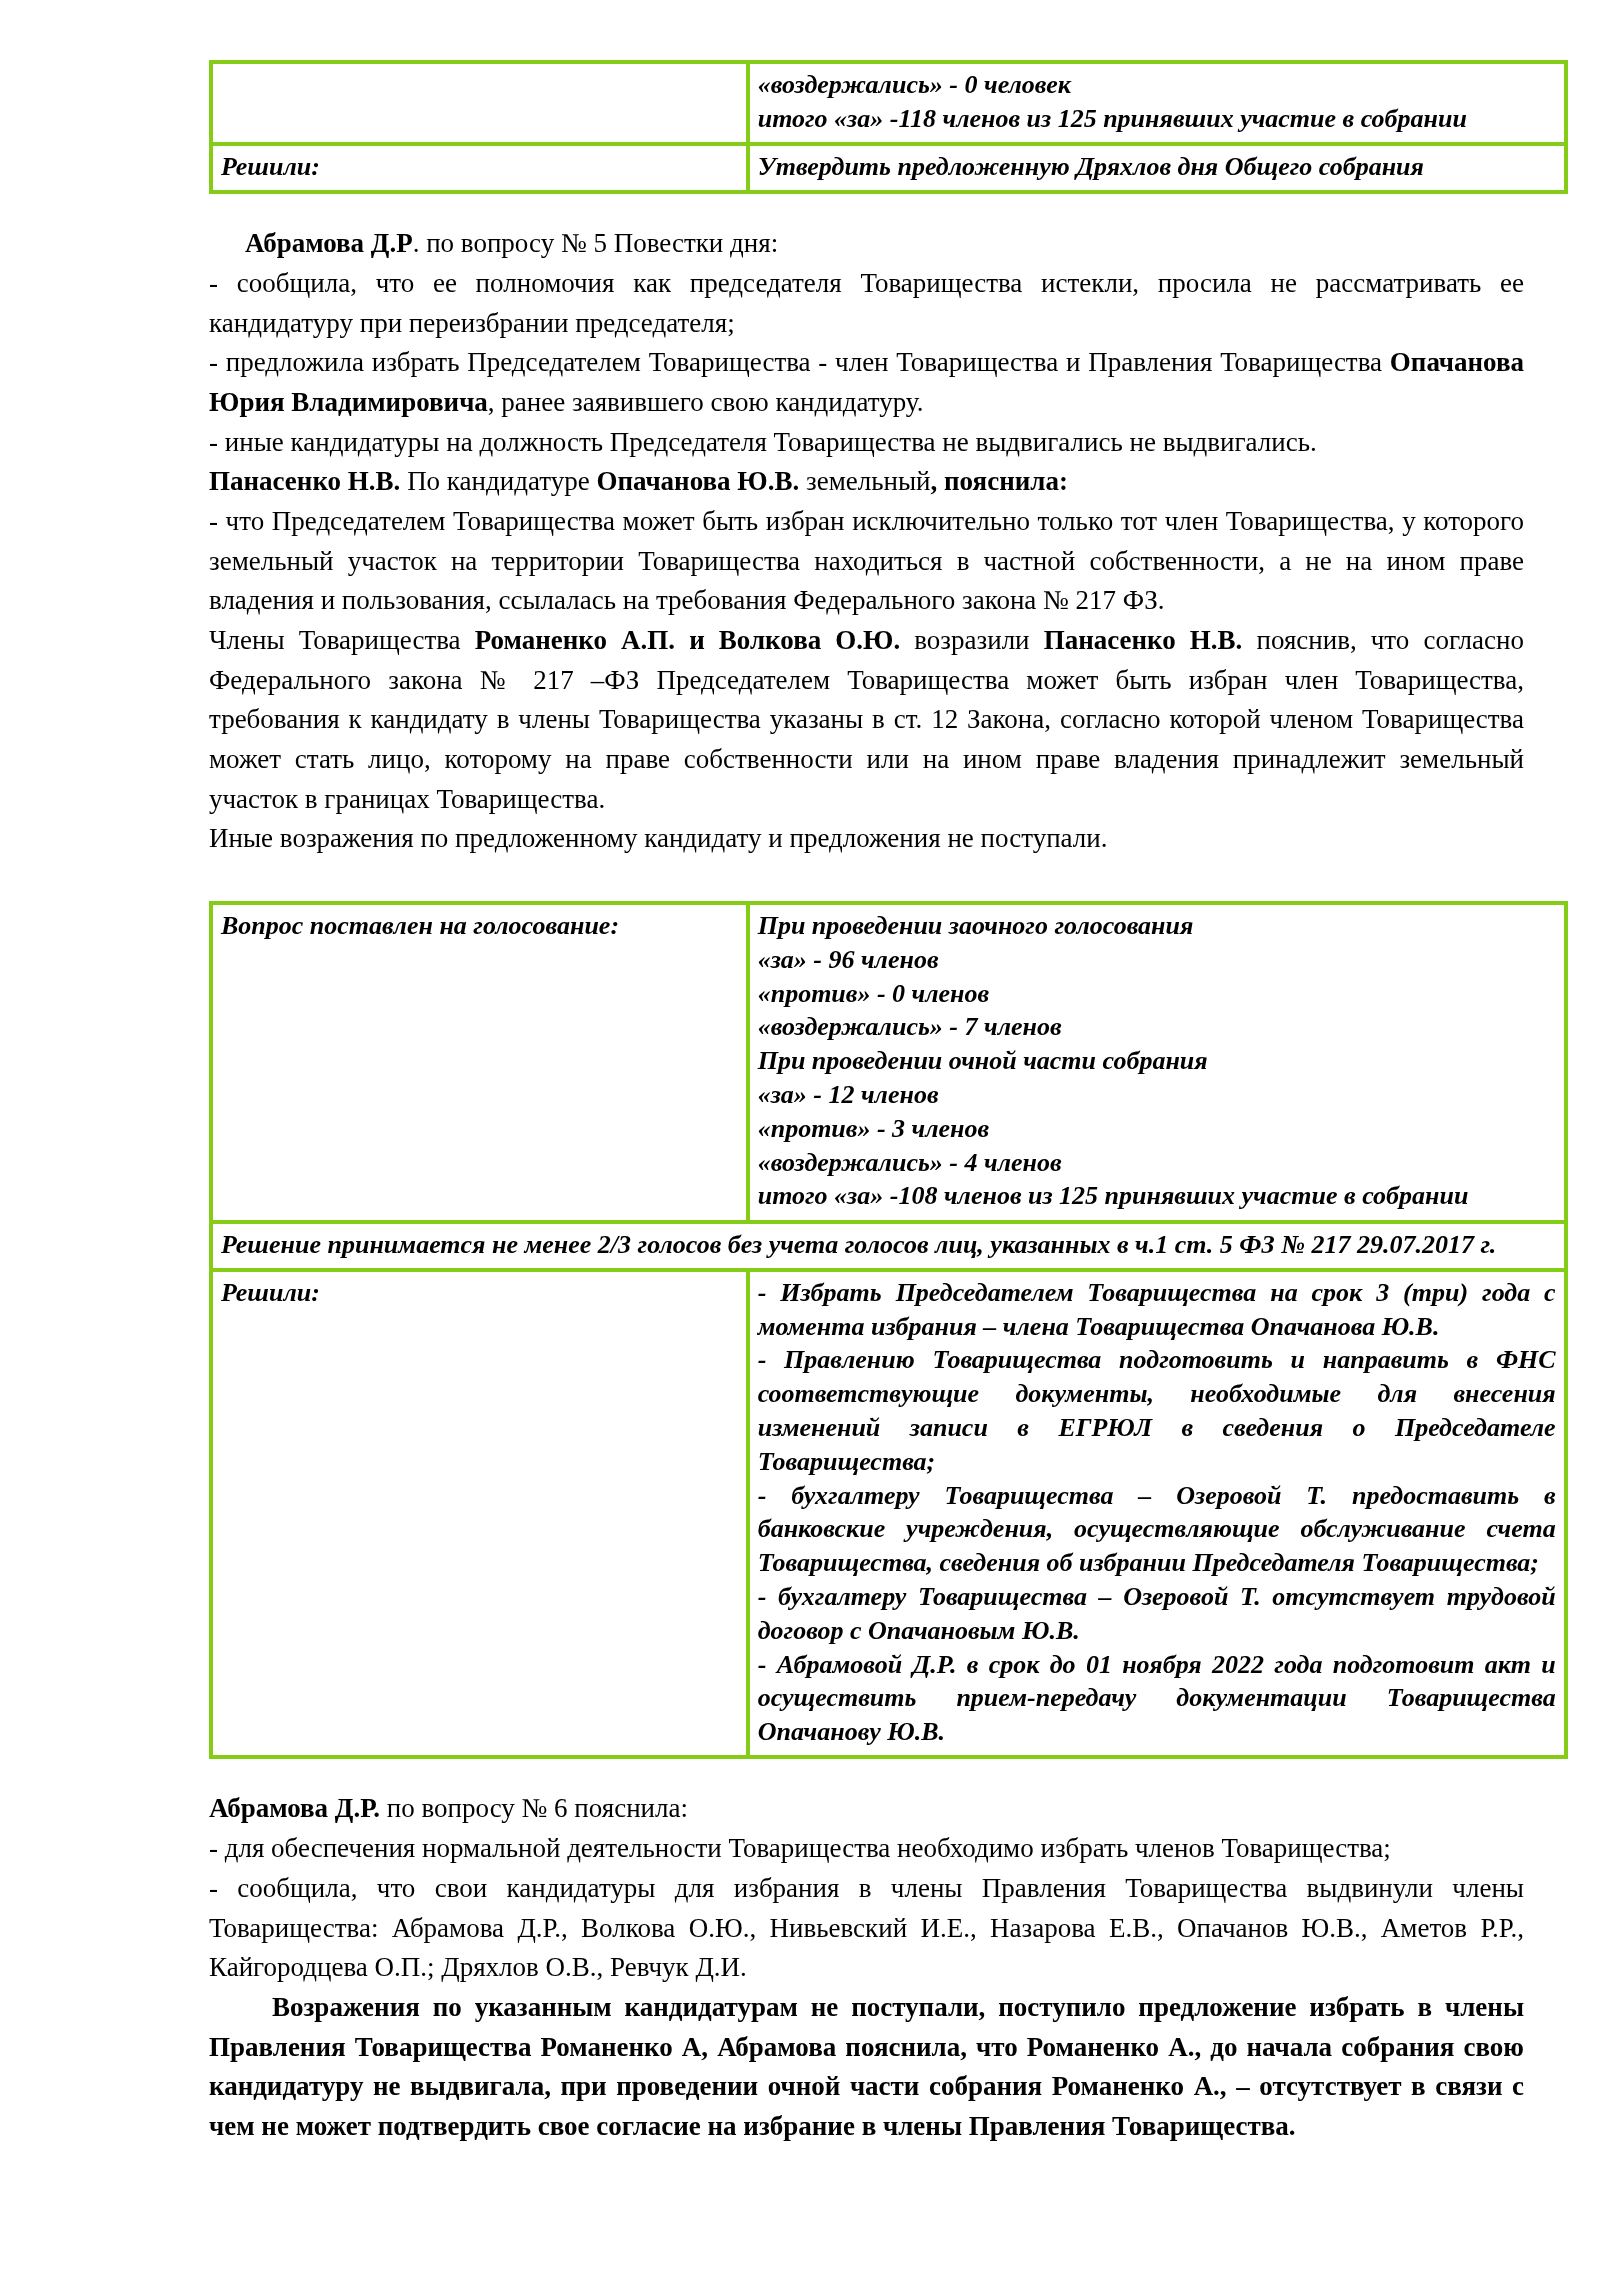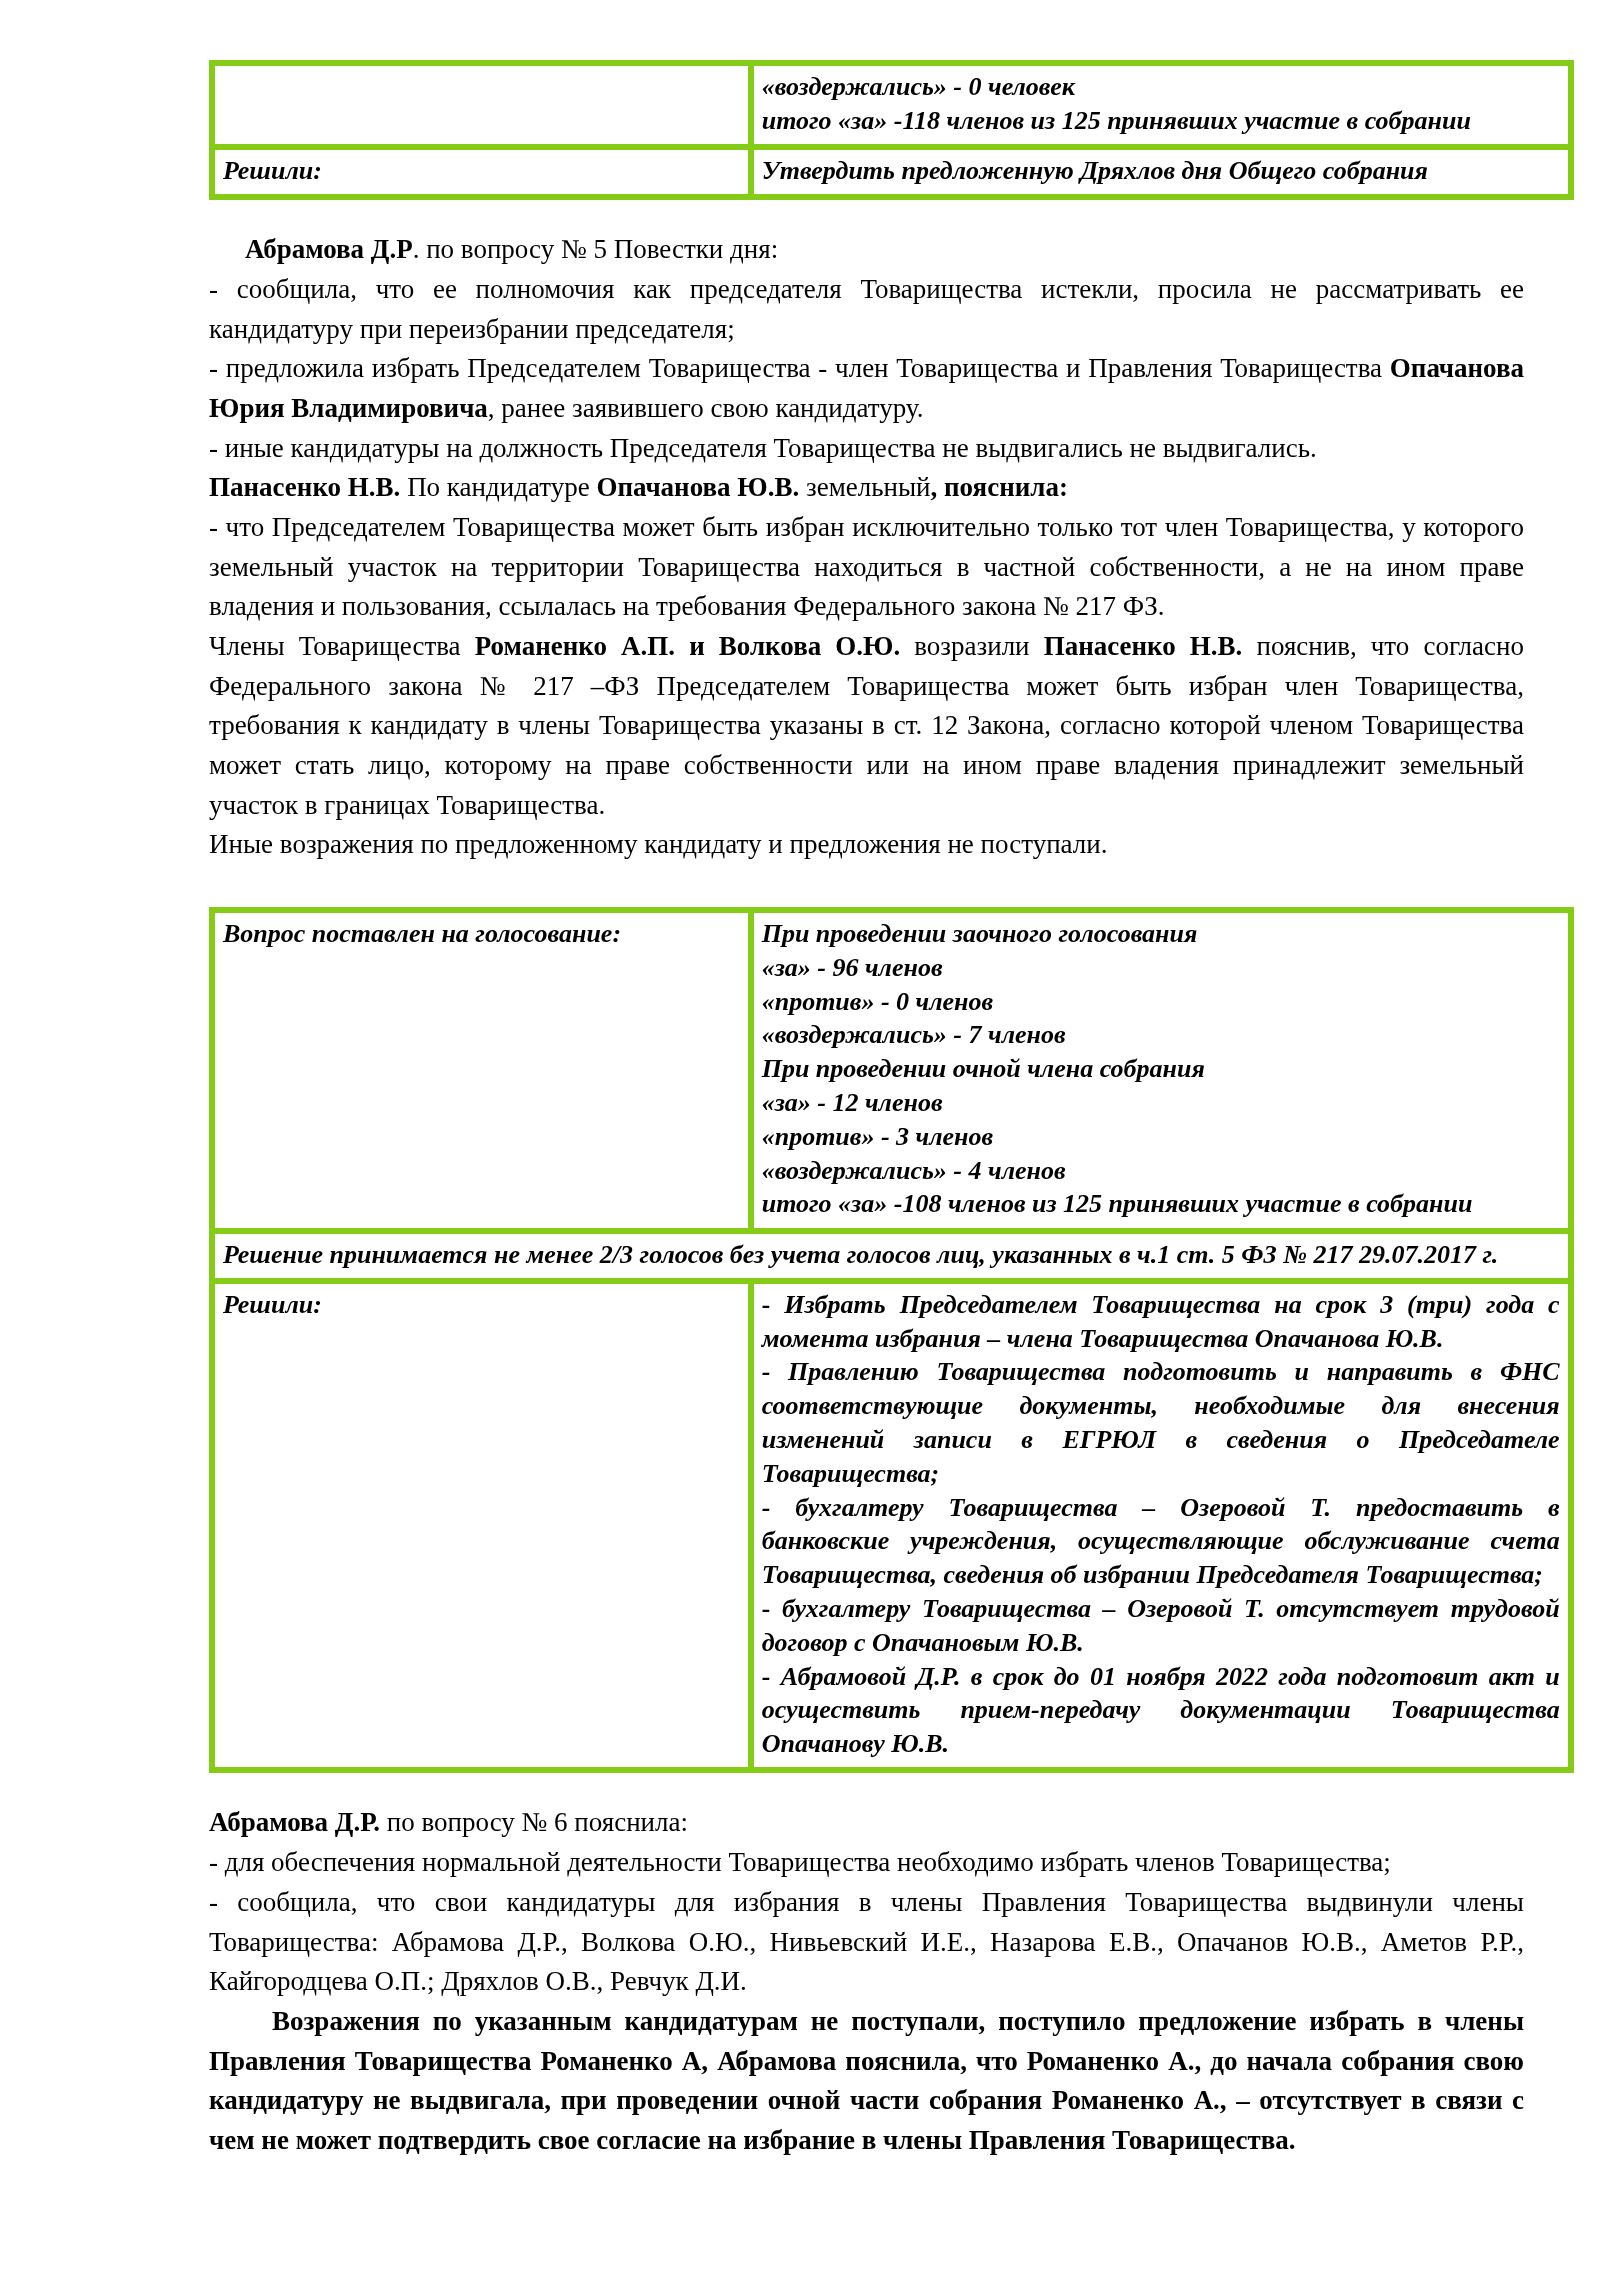--- a/index.html
+++ b/index.html
@@ -30,21 +30,21 @@
   }
 
   
   table.doc-table {
     width: 1315px;
     border-collapse: collapse;
     table-layout: fixed;
     margin: 0;
   }
   table.doc-table td {
-    border: 6px solid #84cc16;
+    border: 4px solid #84cc16;
     padding: 3.9px 7.9px 6.5px 7.9px;
     vertical-align: top;
     font-size: 26px;
     line-height: 1.30;
   }
   td.col-left   { width: 517px; }
   td.col-right  { width: 798px; }
   td.full       { width: 1315px; }
 
   .ital-bold {
@@ -111,21 +111,21 @@
 
     <table class="doc-table">
       <tbody>
         <tr>
           <td class="col-left ital-bold">Вопрос поставлен на голосование:</td>
           <td class="col-right ital-bold">
             <span class="line">При проведении заочного голосования</span>
             <span class="line">«за» - 96 членов</span>
             <span class="line">«против» - 0 членов</span>
             <span class="line">«воздержались» - 7 членов</span>
-            <span class="line">При проведении очной члена собрания</span>
+            <span class="line">При проведении очной части собрания</span>
             <span class="line">«за» - 12 членов</span>
             <span class="line">«против» - 3 членов</span>
             <span class="line">«воздержались» - 4 членов</span>
             <span class="line just-full">итого «за» -108 членов из 125 принявших участие в собрании</span>
           </td>
         </tr>
         <tr>
           <td class="full ital-bold just-full" colspan="2">Решение принимается не менее 2/3 голосов без учета голосов лиц, указанных в ч.1 ст. 5 ФЗ № 217 29.07.2017 г.</td>
         </tr>
         <tr>

